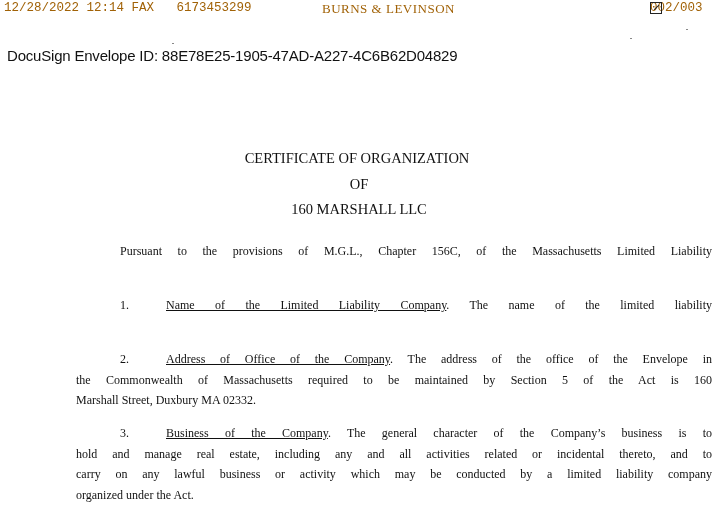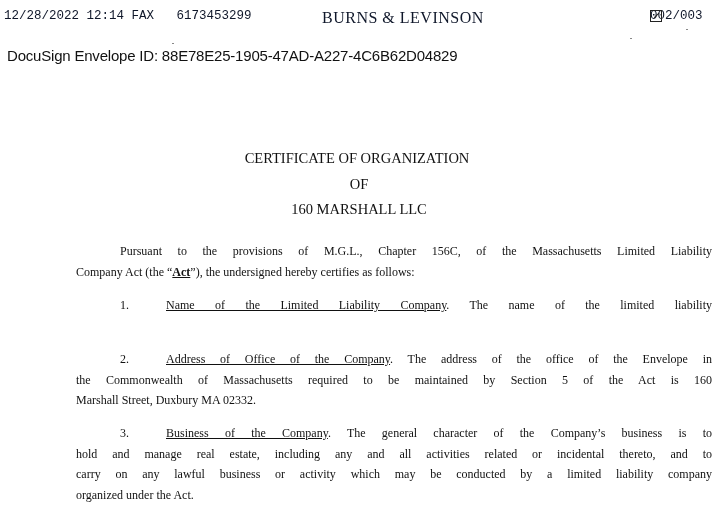--- a/index.html
+++ b/index.html
@@ -1,20 +1,20 @@
 <!DOCTYPE html>
 <html><head>
 <meta charset="utf-8">
 <style>
   html, body { margin:0; padding:0; }
   body { width:718px; height:511px; background:#ffffff; position:relative; overflow:hidden; color:#111; }
-  .fax { position:absolute; top:8px; left:0; width:713px; height:18px; font-family:"Liberation Mono","DejaVu Sans Mono",monospace; font-size:12.5px; color:#0f172a; }
+  .fax { position:absolute; top:0; left:0; width:713px; height:18px; font-family:"Liberation Mono","DejaVu Sans Mono",monospace; font-size:12.5px; color:#a16207; }
   .fax span { position:absolute; top:1px; white-space:pre; }
   .fax .dt { left:4px; }
-  .fax .firm { left:322px; font-family:"Liberation Serif",serif; font-size:16px; letter-spacing:0.5px; }
+  .fax .firm { left:322px; font-family:"Liberation Serif",serif; font-size:13px; letter-spacing:0.5px; }
   .fax .pg { left:650px; }
   .pgicon { display:inline-block; width:10px; height:10px; border:1px solid #222; margin-right:1px; vertical-align:-1px; position:relative; }
   .pgicon::after { content:""; position:absolute; left:2px; top:4px; width:7px; height:1px; background:#222; transform:rotate(-45deg); }
   .envelope { position:absolute; top:47px; left:7px; font-family:"Liberation Sans",sans-serif; font-size:15px; color:#111; letter-spacing:-0.2px; }
   .title { position:absolute; left:0; width:718px; text-align:center; font-family:"Liberation Serif",serif; font-size:14.5px; }
   .t1 { top:150px; left:-2px; }
   .t2 { top:176px; }
   .t3 { top:201px;text-align:center; }
   .para { position:absolute; left:76px; width:636px; font-family:"Liberation Serif",serif; font-size:12px; line-height:20.5px; text-align:justify; }
   .para .line { display:block; white-space:nowrap; text-align-last:justify; text-align:justify; }
@@ -39,21 +39,20 @@
 </div>
 
 <div class="envelope">DocuSign Envelope ID: 88E78E25-1905-47AD-A227-4C6B62D04829</div>
 
 <div class="title t1">CERTIFICATE OF ORGANIZATION</div>
 <div class="title t2">OF</div>
 <div class="title t3">160 MARSHALL LLC</div>
 
 <div class="para p1">
   <span class="line"><span class="ind"></span><span>Pursuant to the provisions of M.G.L., Chapter 156C, of the Massachusetts Limited Liability</span></span>
-  <span class="line last"><span>Company Act (the “</span><span class="bu">Act</span><span>”), the undersigned hereby certifies as follows:</span></span>
 </div>
 
 <div class="para p2">
   <span class="line"><span class="num">1.</span><u>Name of the Limited Liability Company</u><span>.  The name of the limited liability</span></span>
 </div>
 
 <div class="para p3">
   <span class="line"><span class="num">2.</span><u>Address of Office of the Company</u><span>.  The address of the office of the Envelope in</span></span>
   <span class="line">the Commonwealth of Massachusetts required to be maintained by Section 5 of the Act is 160</span>
   <span class="line last">Marshall Street, Duxbury MA 02332.</span>

